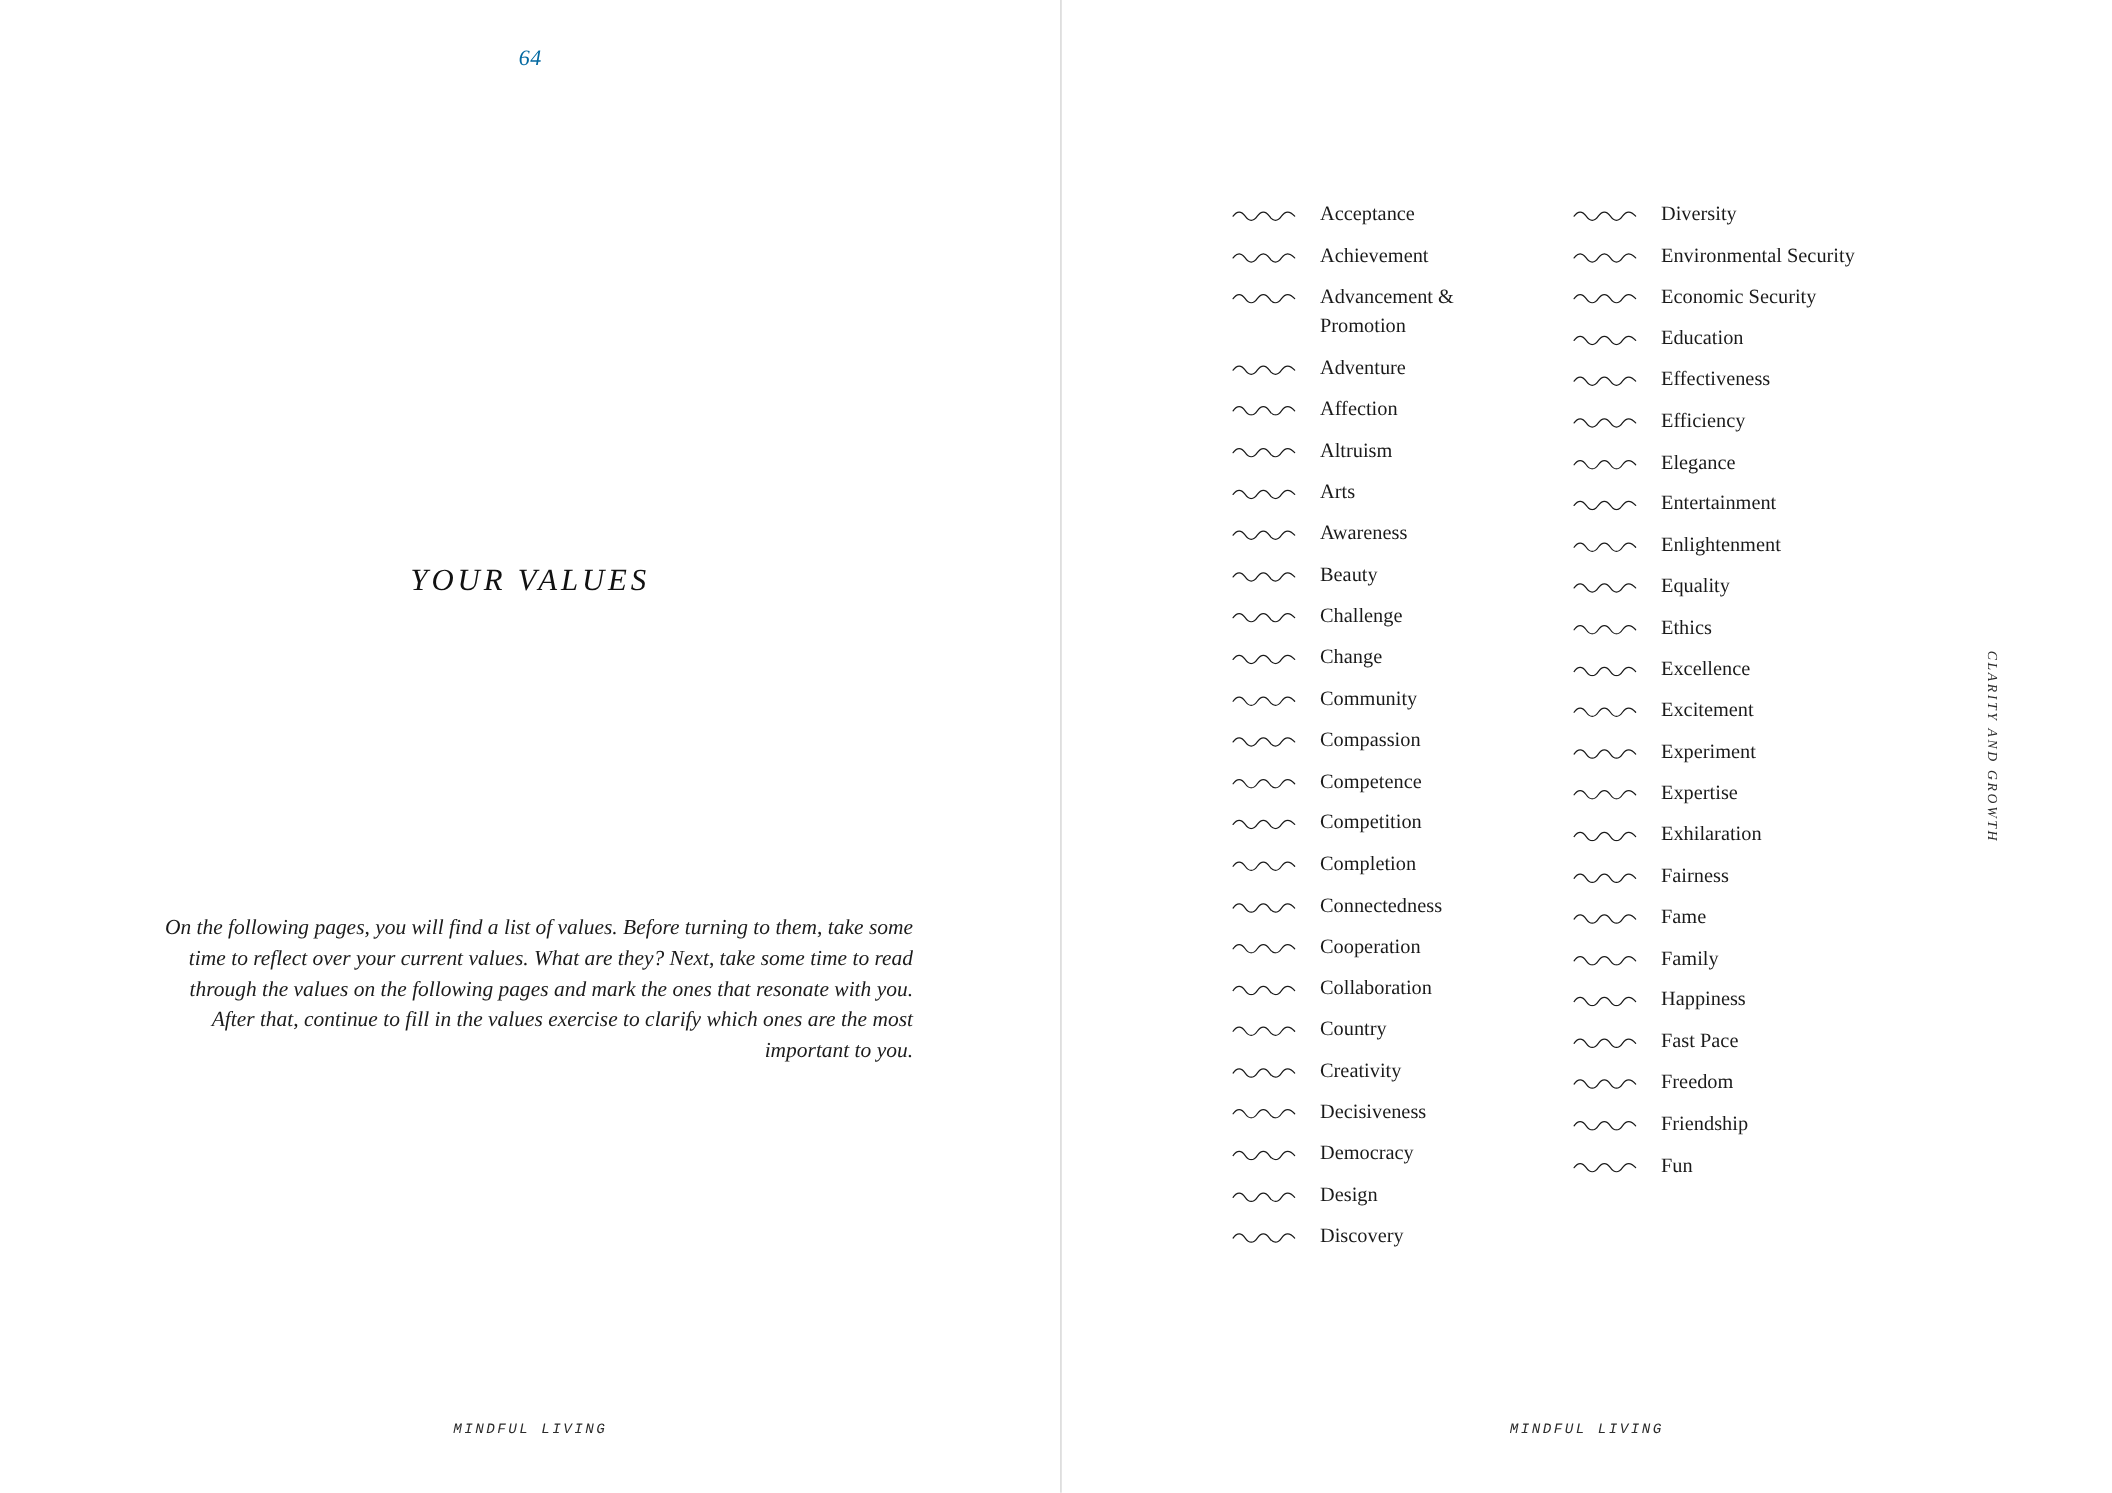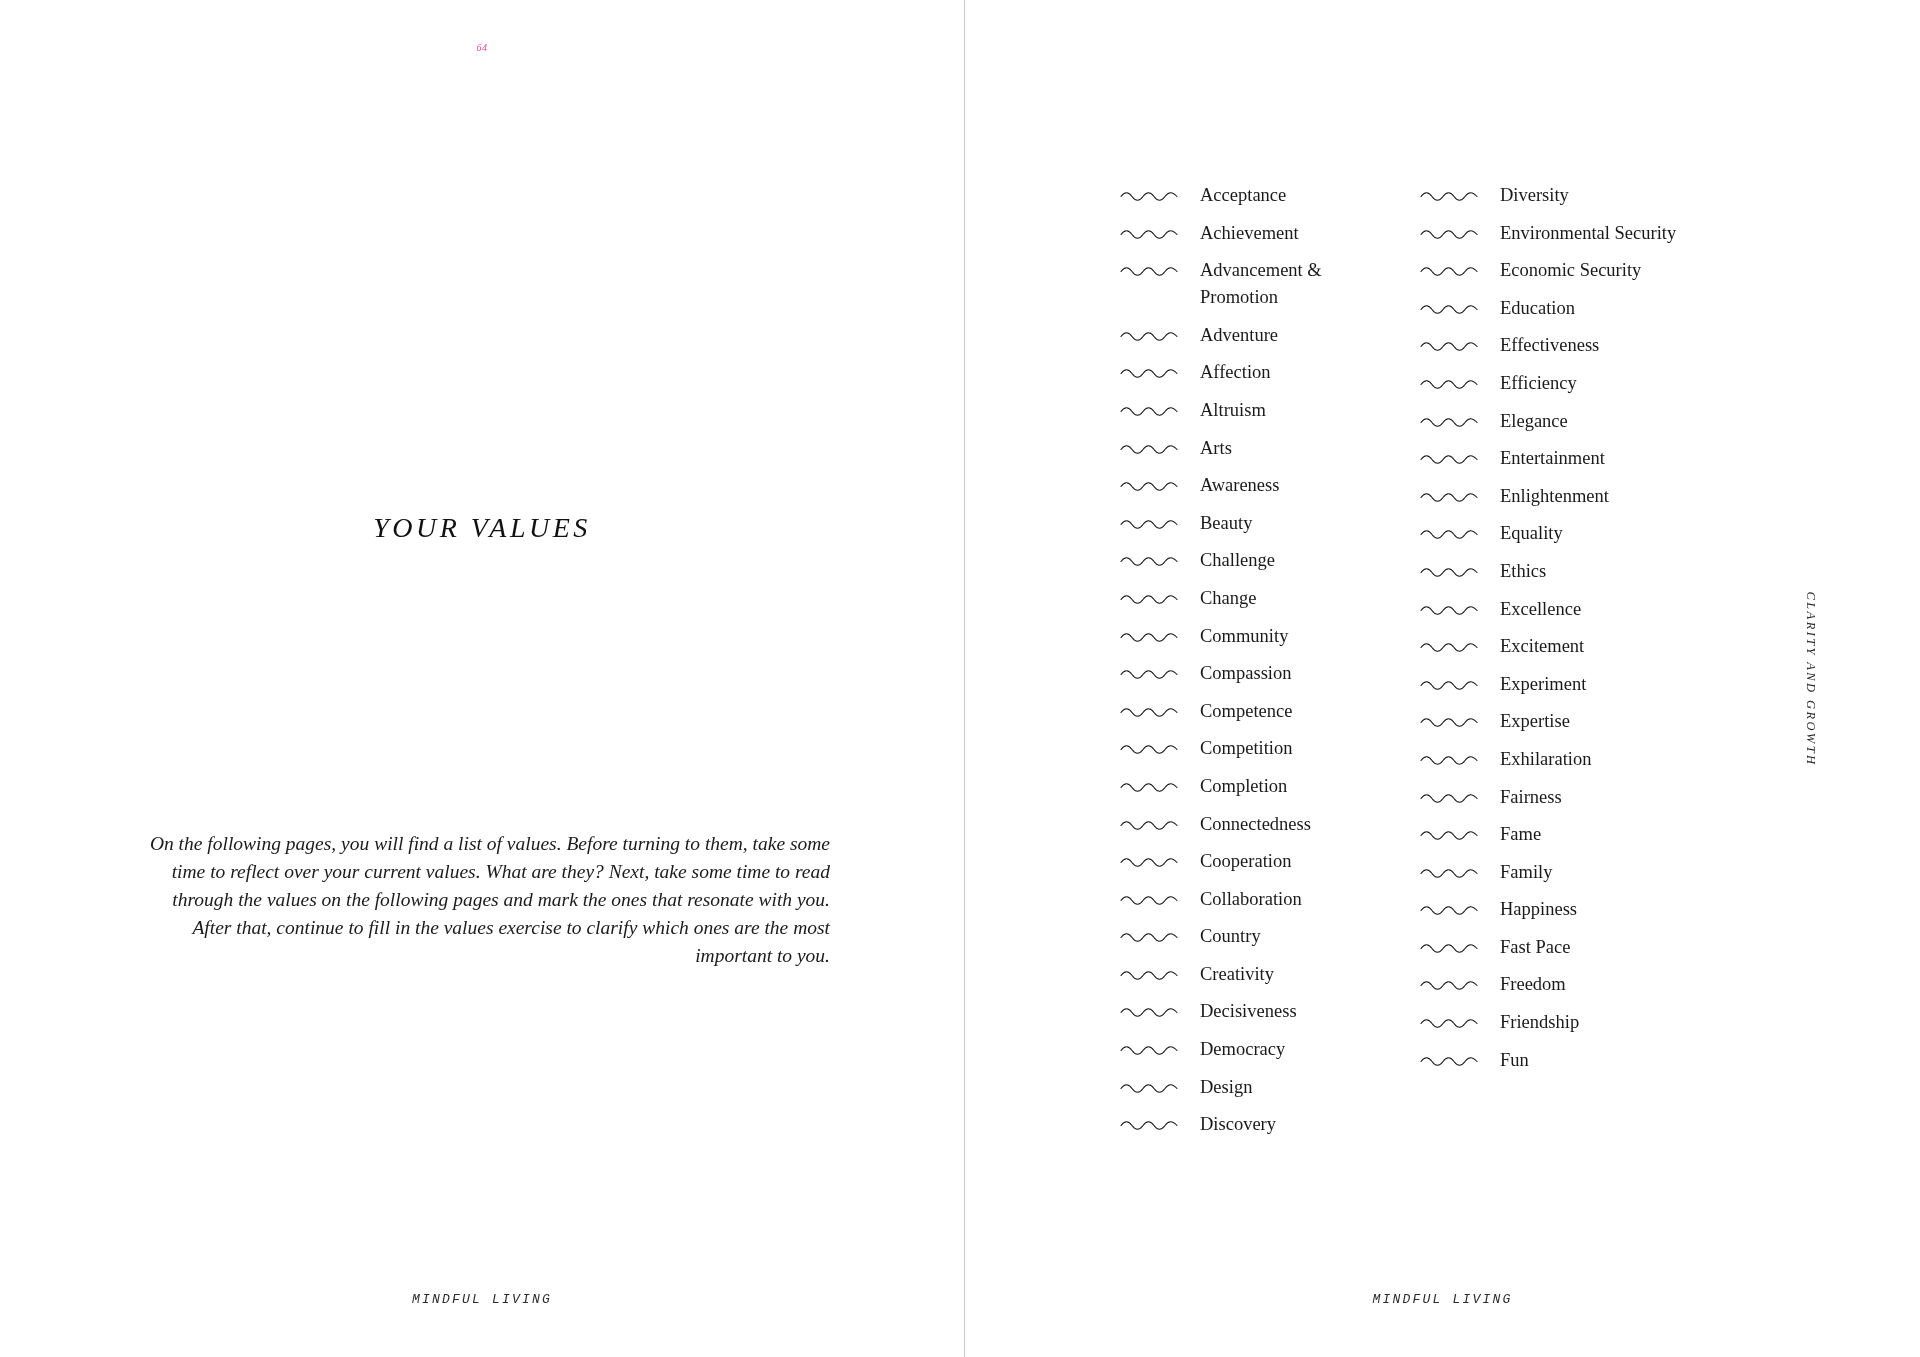--- a/index.html
+++ b/index.html
@@ -31,23 +31,23 @@
   }
   .page-right {
     width: 955px;
   }
   .folio {
     position: absolute;
     top: 42px;
     width: 100%;
     text-align: center;
     font-style: italic;
-    font-size: 10px;
+    font-size: 20px;
     letter-spacing: 0.5px;
-    color: #ec4899;
+    color: #0369a1;
   }
   .running-foot {
     position: absolute;
     bottom: 50px;
     width: 100%;
     text-align: center;
     font-style: italic;
     font-size: 13px;
     letter-spacing: 2.2px;
     color: #2b2b2b;
@@ -89,20 +89,21 @@
   }
   .values-wrap {
     position: absolute;
     top: 182px;
     left: 0;
     width: 100%;
     display: flex;
     justify-content: flex-start;
     padding-left: 155px;
     box-sizing: border-box;
+    gap: 10px;
   }
   .values-col {
     width: 300px;
   }
   .values-col + .values-col {
     margin-left: 0px;
   }
   .value-row {
     display: flex;
     align-items: flex-start;

